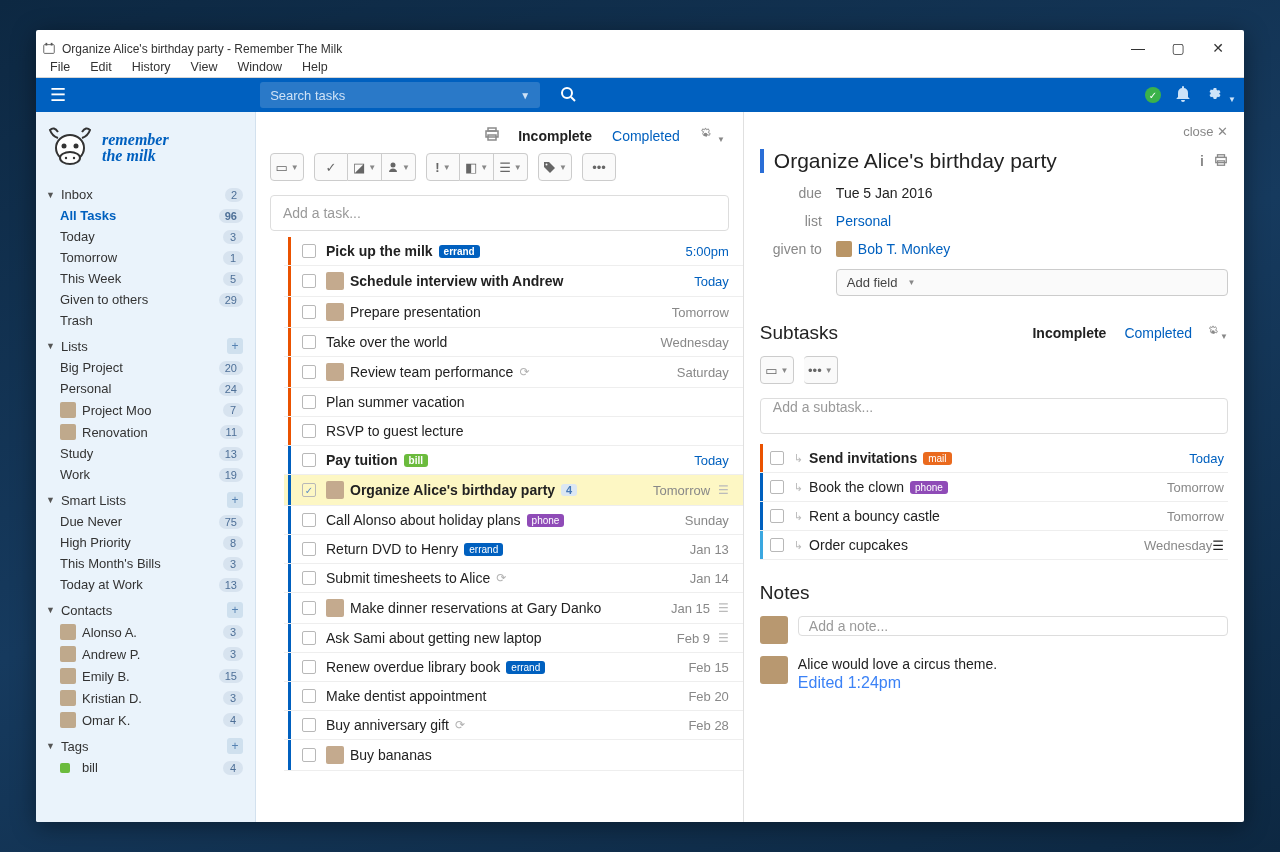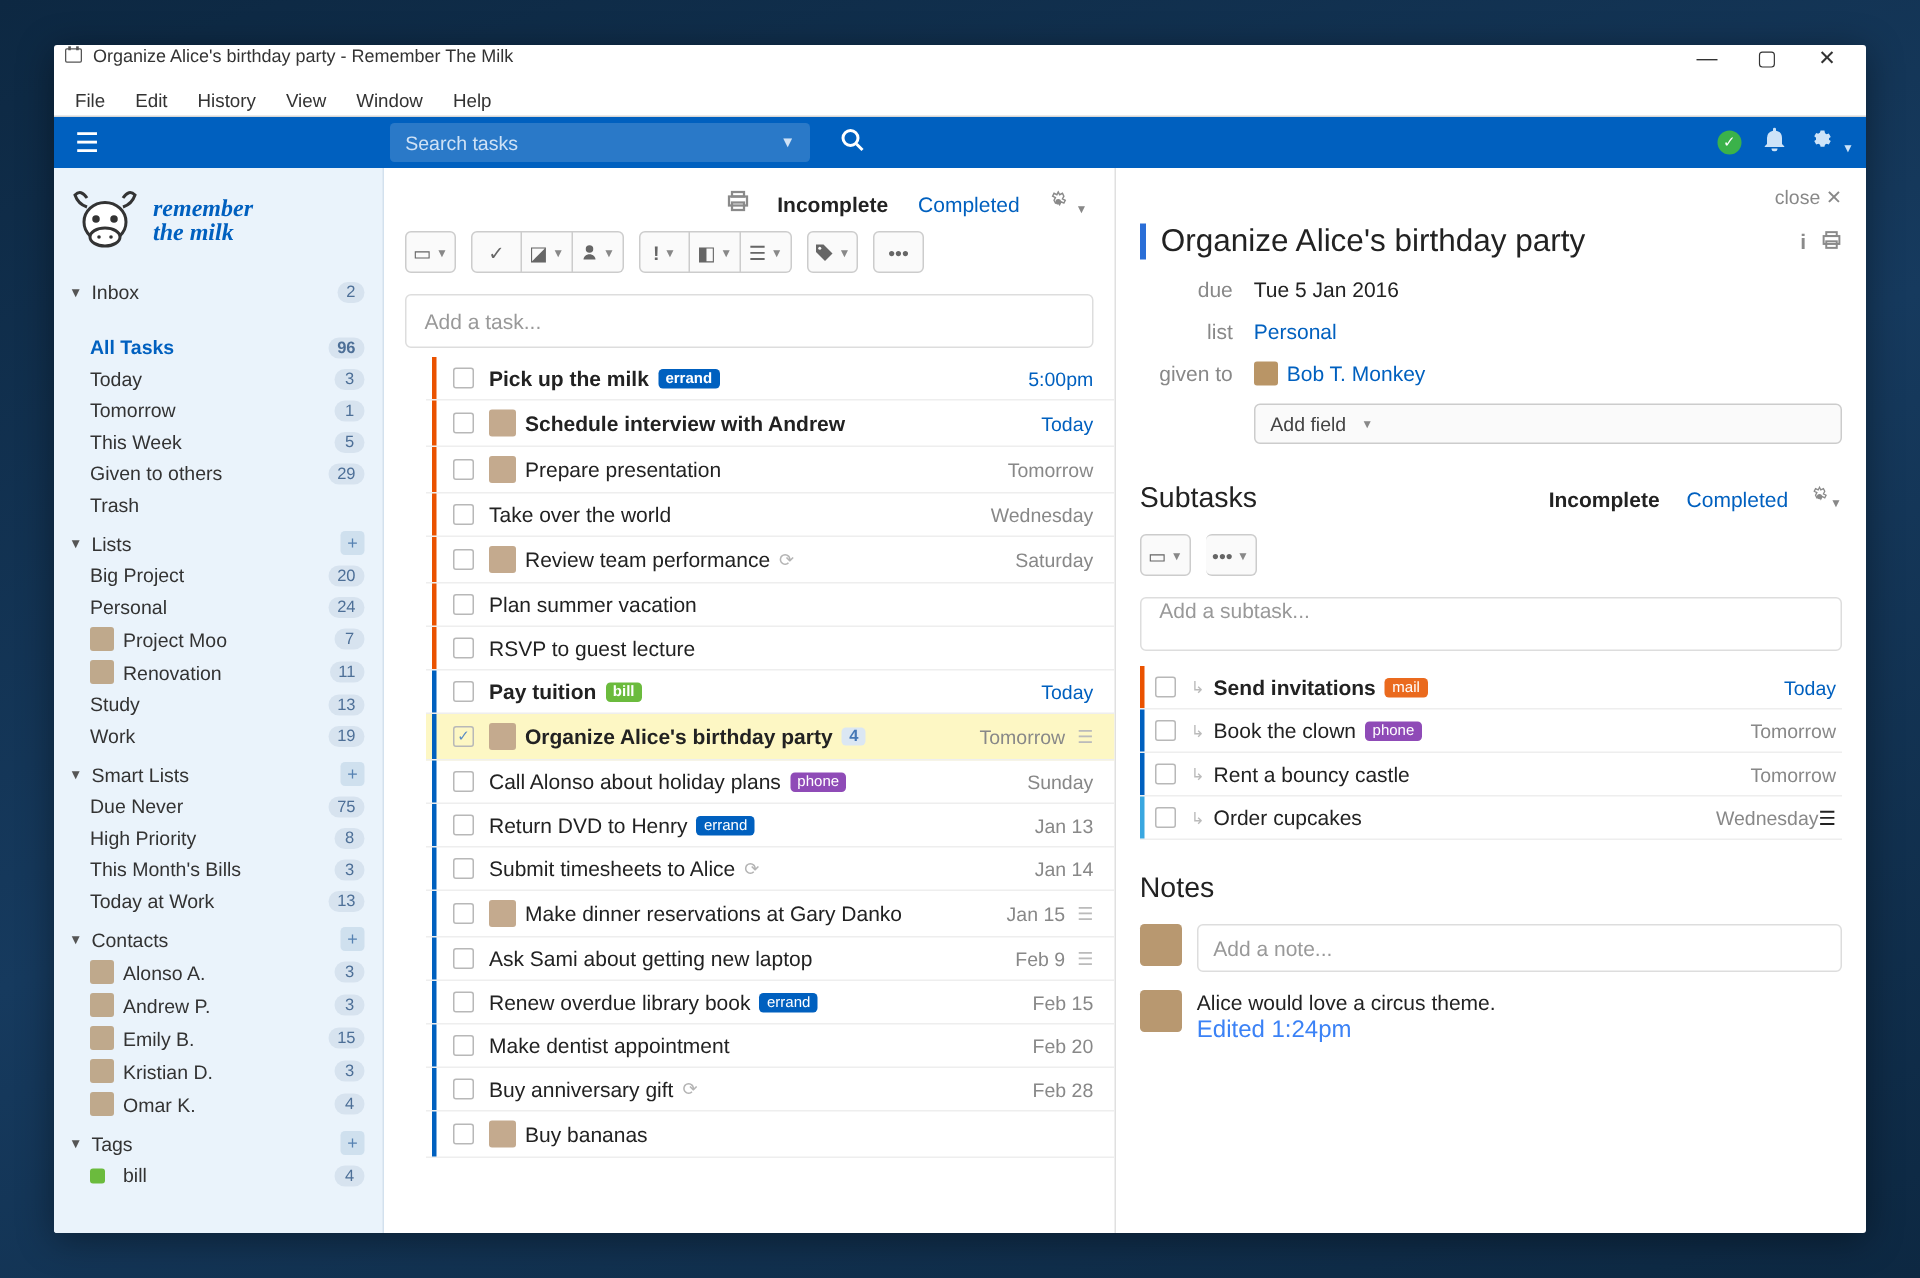--- a/index.html
+++ b/index.html
@@ -6,21 +6,21 @@
   html,body{height:100%;}
   body{
     font-family:-apple-system,BlinkMacSystemFont,"Segoe UI",Arial,sans-serif;
     font-size:13px;
     color:#222;
     background:linear-gradient(160deg,#0d2842 0%,#163a5e 50%,#0d2842 100%);
     display:flex;align-items:flex-start;justify-content:center;
     padding:30px 36px;
   }
   .app-window{width:100%;height:792px;background:#fff;display:flex;flex-direction:column;border-radius:2px;overflow:hidden;box-shadow:0 4px 24px rgba(0,0,0,.4);}
-  .title-bar{height:26px;display:flex;align-items:flex-start;padding:0 6px;font-size:12px;color:#333;}
+  .title-bar{height:26px;display:flex;align-items:flex-end;padding:0 6px;font-size:12px;color:#333;}
   .title-bar .tb-icon{width:14px;height:14px;margin-right:6px;display:inline-flex;align-items:center;justify-content:center;}
   .title-bar .tb-spacer{flex:1;}
   .win-ctrl{width:40px;text-align:center;font-size:14px;cursor:default;}
   .menu-bar{height:22px;display:flex;align-items:center;padding:0 6px;font-size:12.5px;color:#333;gap:4px;border-bottom:1px solid #d6d6d6;}
   .menu-bar span{padding:2px 8px;}
   .top-band{height:34px;background:#0060bf;display:flex;align-items:center;padding:0 8px;gap:8px;}
   .hamb{color:#fff;font-size:18px;padding:0 6px;}
   .search-wrap{display:flex;align-items:center;gap:12px;margin-left:180px;}
   .search-box{width:280px;height:26px;background:#2a79c8;border-radius:3px;display:flex;align-items:center;padding:0 10px;color:#cfe2f6;}
   .search-box .carrot{margin-left:auto;font-size:10px;}
@@ -30,21 +30,21 @@
   .main{flex:1;display:flex;overflow:hidden;}
   .sidebar{width:220px;background:#eaf3fb;border-right:1px solid #d3e1ee;overflow-y:auto;padding-bottom:8px;}
   .logo{display:flex;align-items:center;gap:10px;padding:14px 12px 10px;font-weight:bold;}
   .logo .cow{width:44px;}
   .logo .txt{color:#0060bf;font-family:"Comic Sans MS",cursive;font-size:16px;line-height:1;font-style:italic;}
   .sb-section{margin-top:4px;}
   .sb-header{display:flex;align-items:center;padding:3px 12px 3px 10px;font-size:13px;color:#333;}
   .sb-header .caret{font-size:9px;margin-right:6px;color:#555;}
   .sb-header .add-btn{margin-left:auto;width:16px;height:16px;background:#cfe0ee;border-radius:3px;display:inline-flex;align-items:center;justify-content:center;color:#5682b2;font-size:12px;}
   .sb-item{display:flex;align-items:center;padding:3px 12px 3px 24px;font-size:13px;color:#333;cursor:default;}
-  .sb-item.active{color:#0060bf;font-weight:600;margin-top:16px;}
+  .sb-item.active{color:#0060bf;font-weight:600;}
   .sb-item .label{flex:1;display:flex;align-items:center;gap:6px;}
   .sb-item .contact-ava{width:16px;height:16px;border-radius:2px;background:#bfa98c;}
   .sb-item .count{min-width:20px;text-align:center;font-size:11px;background:#d7e3ef;border-radius:8px;padding:1px 6px;color:#4d6f97;}
   .tag-dot{width:10px;height:10px;display:inline-block;border-radius:2px;margin-right:6px;}
   .pane{flex:1;display:flex;overflow:hidden;}
   .list-pane{flex:1.04;display:flex;flex-direction:column;border-right:1px solid #e0e0e0;min-width:0;}
   .list-header{display:flex;justify-content:flex-end;align-items:center;gap:18px;padding:14px 18px 8px;}
   .lh-tabs{display:flex;align-items:center;gap:20px;}
   .lh-tab{font-size:14px;color:#0060bf;}
   .lh-tab.active{color:#222;font-weight:600;}
@@ -89,21 +89,21 @@
   .sub-list{margin-top:10px;}
   .sub-row{display:flex;align-items:center;padding:6px 4px 6px 0;border-bottom:1px solid #eee;position:relative;}
   .sub-row .pri{width:3px;position:absolute;left:0;top:0;bottom:0;}
   .sub-row .cbx{width:14px;height:14px;border:1.5px solid #b8b8b8;border-radius:2px;margin:0 10px 0 10px;}
   .sub-row .subic{color:#bbb;font-size:11px;margin-right:6px;}
   .sub-row .stitle{flex:1;display:flex;align-items:center;gap:6px;font-size:14px;}
   .sub-row .smeta{color:#888;font-size:13px;}
   .sub-row .smeta.link{color:#0060bf;}
   .note-row{display:flex;gap:10px;margin-top:12px;}
   .note-ava{width:28px;height:28px;border-radius:3px;background:#b89870;}
-  .note-input{flex:1;border:1px solid #ddd;border-radius:4px;height:32px;display:flex;align-items:center;padding:0 10px;color:#999;font-size:14px;}
+  .note-input{flex:1;border:1px solid #ddd;border-radius:4px;height:20px;display:flex;align-items:center;padding:0 10px;color:#999;font-size:14px;}
   .note-body .txt{font-size:14px;color:#222;}
   .note-body .time{font-size:16px;color:#3b82f6;margin-top:2px;}
   .drop-carrot{font-size:8px;color:#888;}
 </style>
 </head>
 <body>
 
 <div class="app-window">
 
   <div class="title-bar">

